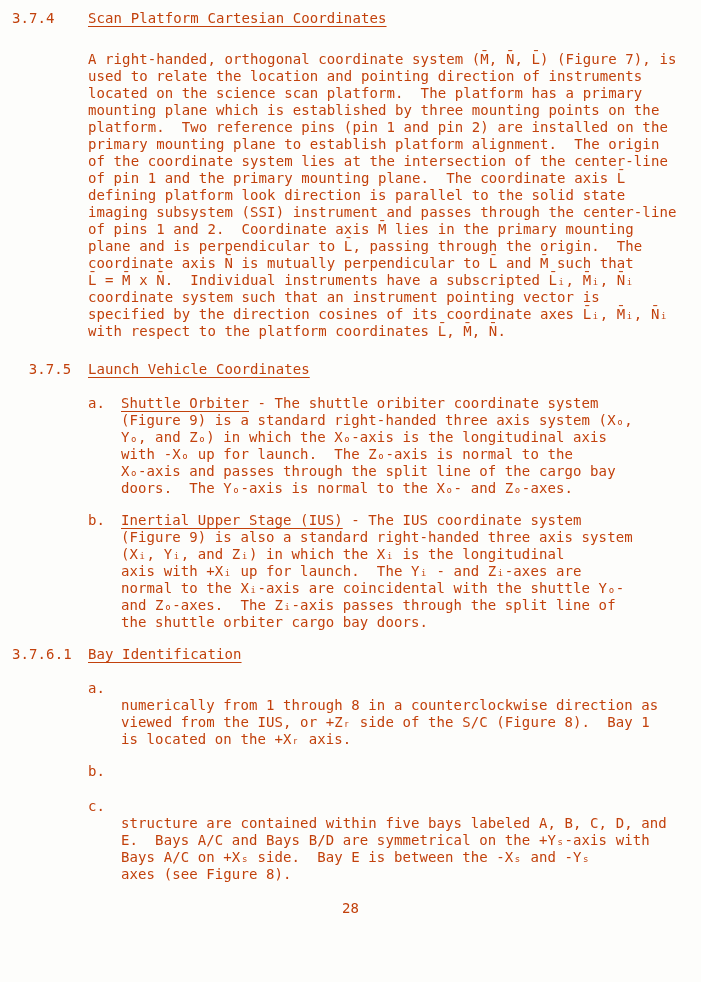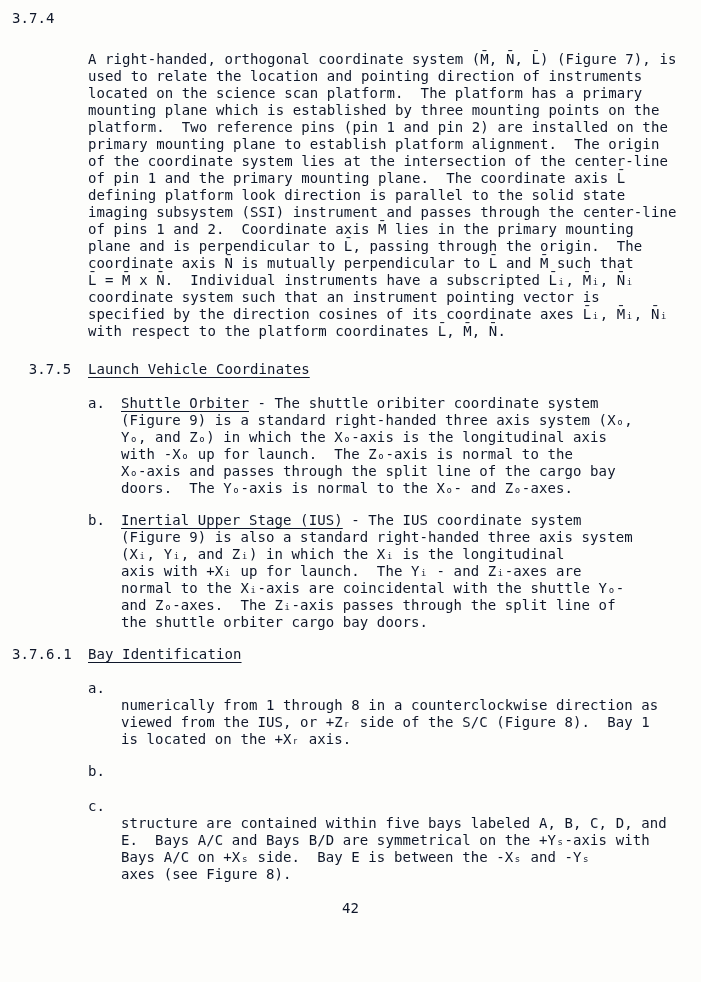--- a/index.html
+++ b/index.html
@@ -2,21 +2,21 @@
 <html lang="en"><head>
 <meta charset="utf-8">
 <style>
   html, body { margin: 0; padding: 0; background: #e8e8e6; }
   .page {
     position: relative;
     width: 701px;
     height: 982px;
     margin: 0 auto;
     background: #fdfdfb;
-    color: #0f172a;
+    color: #c2410c;
     font-family: "DejaVu Sans Mono", "Liberation Mono", monospace;
     font-size: 14px;
     line-height: 17px;
     letter-spacing: 0.1px;
     box-sizing: border-box;
     padding-top: 10px;
     overflow: hidden;
   }
   .sec-row {
     display: flex;
@@ -59,20 +59,21 @@
     text-align: center;
   }
 </style>
 </head>
 <body>
 
 <div class="page">
 
   <div class="sec-row">
     <div class="sec-num">3.7.4</div>
+    <div class="sec-head">Scan Platform Cartesian Coordinates</div>
   </div>
   <div class="para">A right-handed, orthogonal coordinate system (M̄, N̄, L̄) (Figure 7), is
 used to relate the location and pointing direction of instruments
 located on the science scan platform.  The platform has a primary
 mounting plane which is established by three mounting points on the
 platform.  Two reference pins (pin 1 and pin 2) are installed on the
 primary mounting plane to establish platform alignment.  The origin
 of the coordinate system lies at the intersection of the center-line
 of pin 1 and the primary mounting plane.  The coordinate axis L̄
 defining platform look direction is parallel to the solid state
@@ -131,15 +132,15 @@
 
   <div class="item mt-18">
     <div class="item-letter">c.</div>
     <div class="item-text"><span class="u"></span><span>
 structure are contained within five bays labeled A, B, C, D, and
 E.  Bays A/C and Bays B/D are symmetrical on the +Yₛ-axis with
 Bays A/C on +Xₛ side.  Bay E is between the -Xₛ and -Yₛ
 axes (see Figure 8).</span></div>
   </div>
 
-  <div class="page-num">42</div>
+  <div class="page-num">28</div>
 
 </div>
 
 </body></html>

